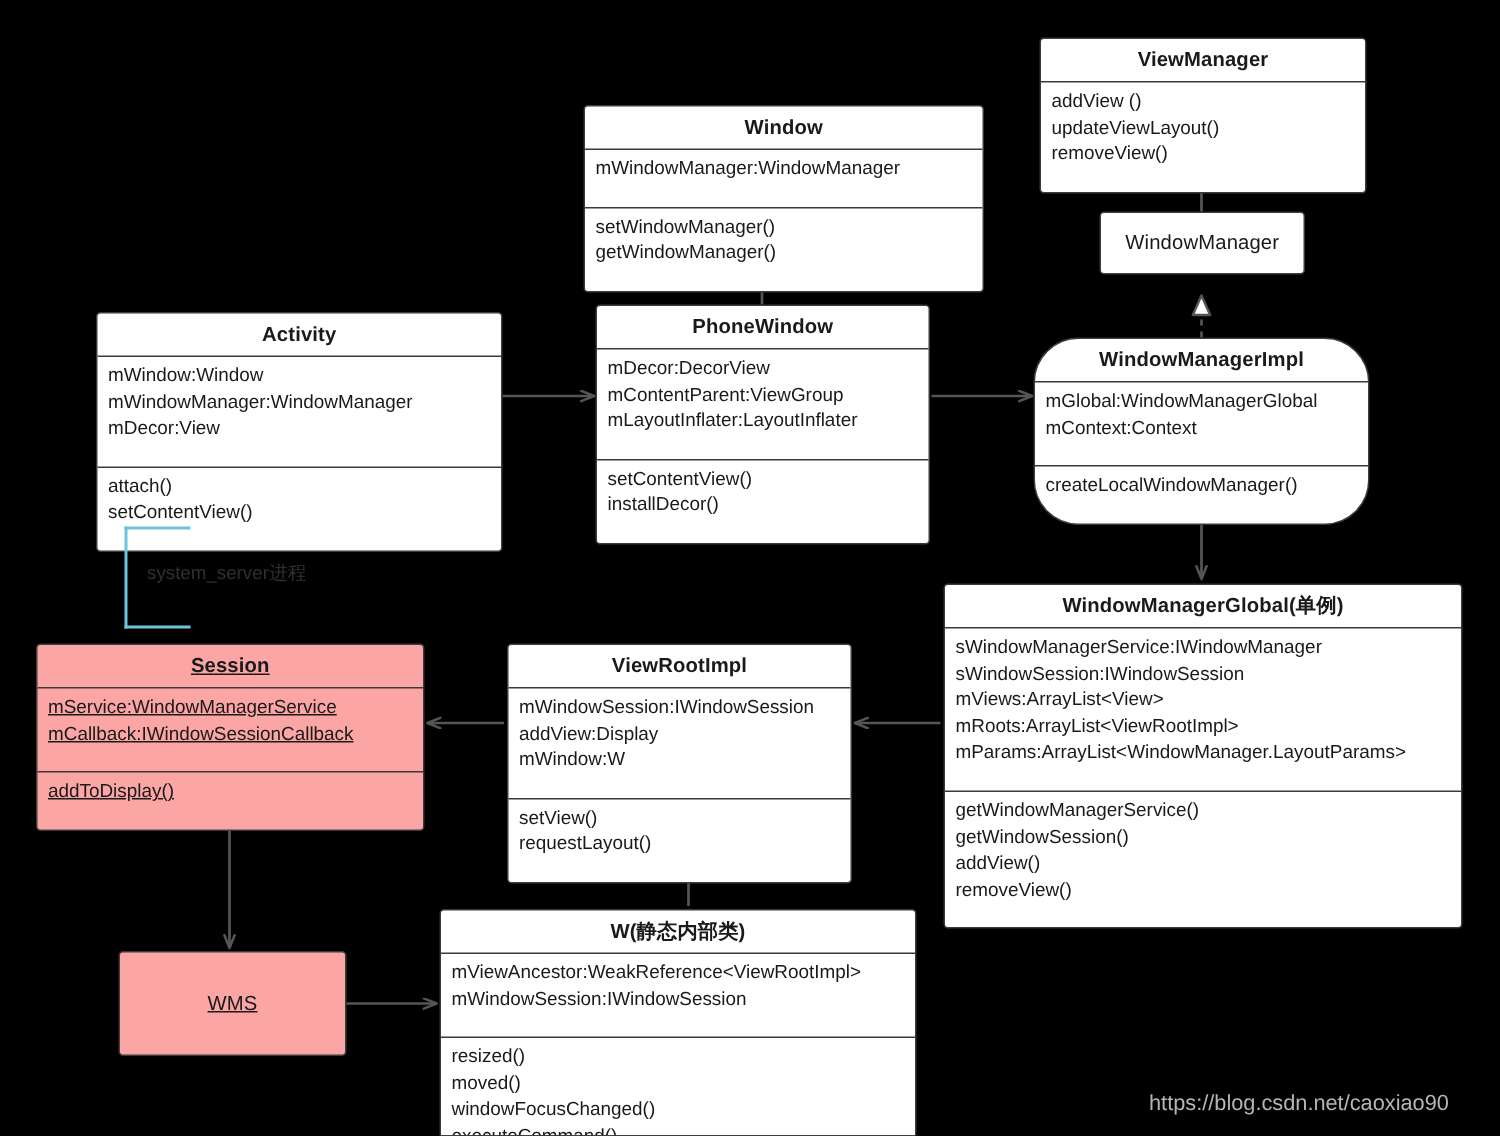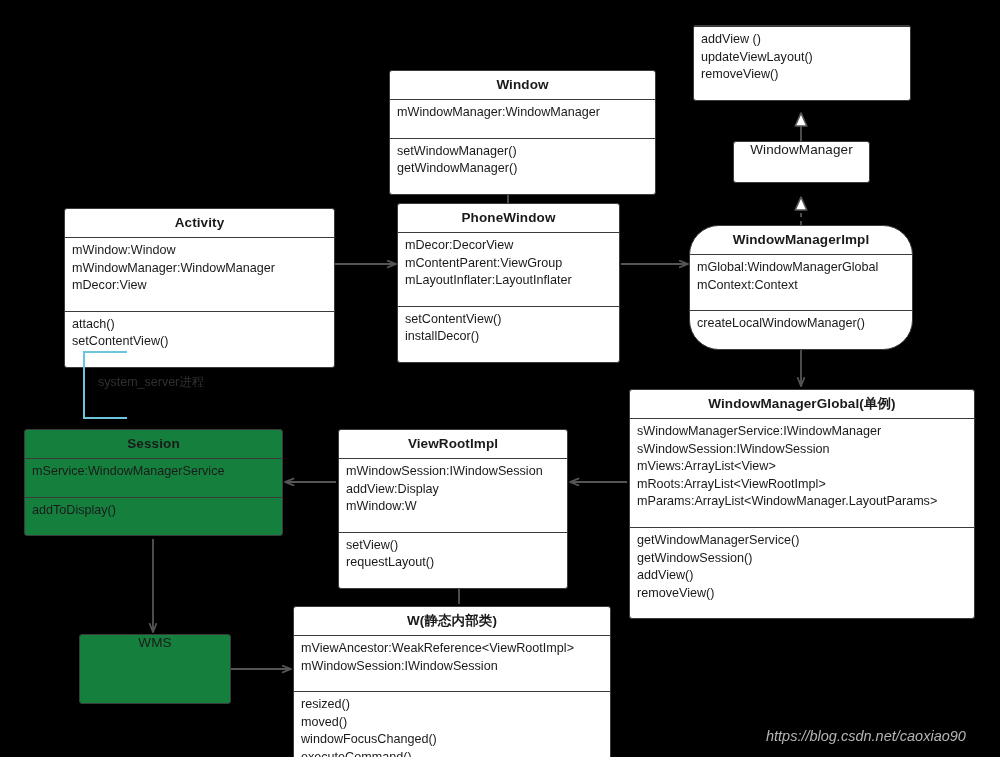--- a/index.html
+++ b/index.html
@@ -24,41 +24,41 @@
     pointer-events: none;
   }
   .uml {
     position: absolute;
     box-sizing: border-box;
     background: #ffffff;
     border: 1.6px solid #3b3b3b;
     border-radius: 3px;
     color: #1a1a1a;
   }
-  .uml.cyan { background: #15803d; }
+  .uml.cyan { background: #fca5a5; text-decoration: underline; }
   .uml .title {
     font-size: 13.5px;
     font-weight: bold;
     text-align: center;
     padding: 6px 4px 6px 4px;
     line-height: 16px;
     letter-spacing: 0.1px;
   }
   .uml .compartment {
     border-top: 1.6px solid #3b3b3b;
     padding: 4px 6px 16px 7px;
   }
   .uml .compartment .row {
     font-size: 12.6px;
     line-height: 17.6px;
     white-space: nowrap;
   }
   .uml.simple {
     display: flex;
-    align-items: flex-start;
+    align-items: center;
     justify-content: center;
   }
   .uml.simple .title {
     font-weight: normal;
     font-size: 13.5px;
     padding: 0;
   }
   .group-bracket {
     position: absolute;
     box-sizing: border-box;
@@ -69,21 +69,20 @@
     position: absolute;
     color: #303030;
     font-size: 12.5px;
     white-space: nowrap;
   }
   .watermark {
     position: absolute;
     color: #b5b5b5;
     font-size: 14.5px;
     white-space: nowrap;
-    font-style: italic;
   }
 </style>
 </head>
 <body>
 
 <div id="canvas">
 
   <svg class="edges" viewBox="0 0 1000 757">
     <defs>
       <marker id="openArrow" markerWidth="11" markerHeight="11" refX="9.5" refY="4" orient="auto" markerUnits="userSpaceOnUse">
@@ -122,20 +121,21 @@
     <line x1="153" y1="539" x2="153" y2="632" stroke="#555555" stroke-width="1.8" marker-end="url(#openArrow)"></line>
 
      W (association) --&gt;
     <line x1="231" y1="669" x2="291" y2="669" stroke="#555555" stroke-width="1.8" marker-end="url(#openArrow)"></line>
 
      ViewRootImpl (association) --&gt;
     <line x1="459" y1="604" x2="459" y2="542" stroke="#555555" stroke-width="1.8" marker-end="url(#openArrow)"></line>
   </svg>
 
   <div class="uml" style="left:693px; top:25px; width:218px;">
+    <div class="title">ViewManager</div>
     <div class="compartment">
       <div class="row">addView  ()</div>
       <div class="row">updateViewLayout()</div>
       <div class="row">removeView()</div>
     </div>
   </div>
 
   <div class="uml simple" style="left:733px; top:141px; width:137px; height:42px;">
     <div class="title">WindowManager</div>
   </div>
@@ -215,20 +215,21 @@
     <div class="compartment">
       <div class="row">setView()</div>
       <div class="row">requestLayout()</div>
     </div>
   </div>
 
   <div class="uml cyan" style="left:24px; top:429px; width:259px;">
     <div class="title">Session</div>
     <div class="compartment">
       <div class="row">mService:WindowManagerService</div>
+      <div class="row">mCallback:IWindowSessionCallback</div>
     </div>
     <div class="compartment">
       <div class="row">addToDisplay()</div>
     </div>
   </div>
 
   <div class="uml simple cyan" style="left:79px; top:634px; width:152px; height:70px;">
     <div class="title">WMS</div>
   </div>
 

